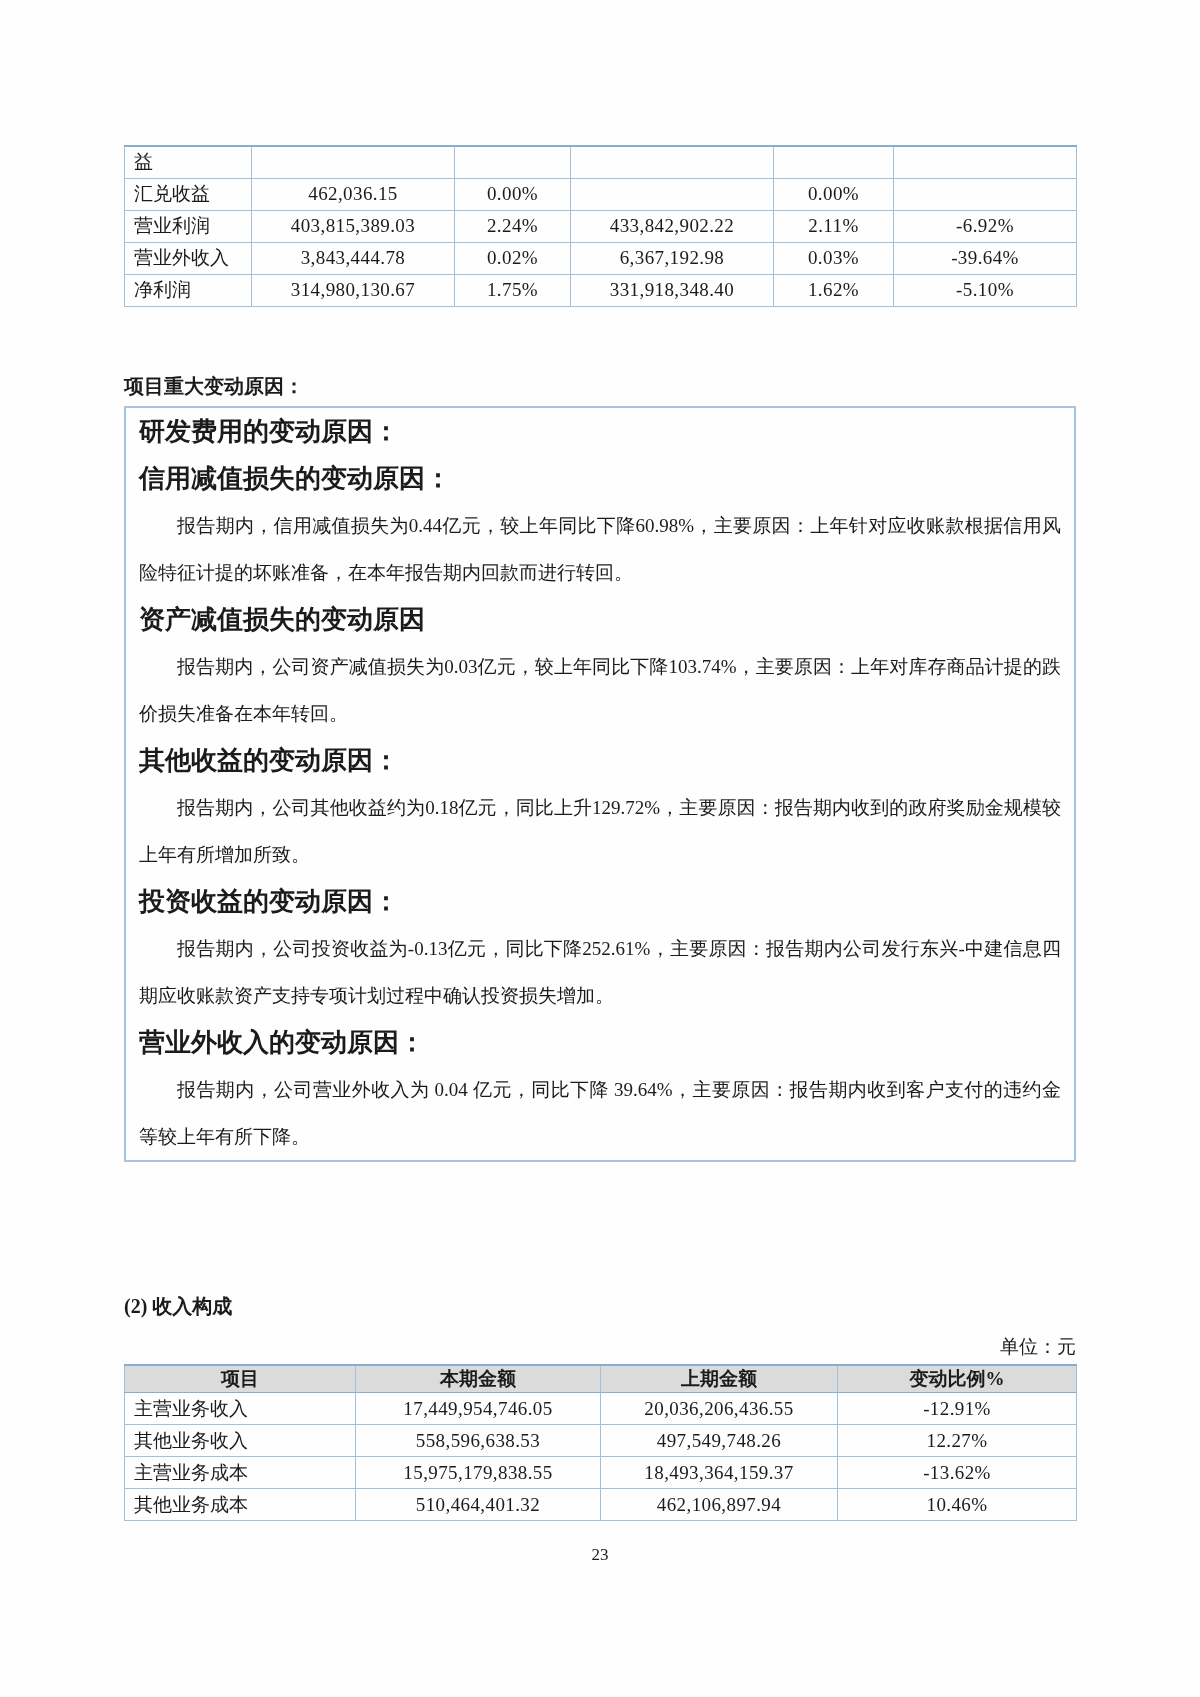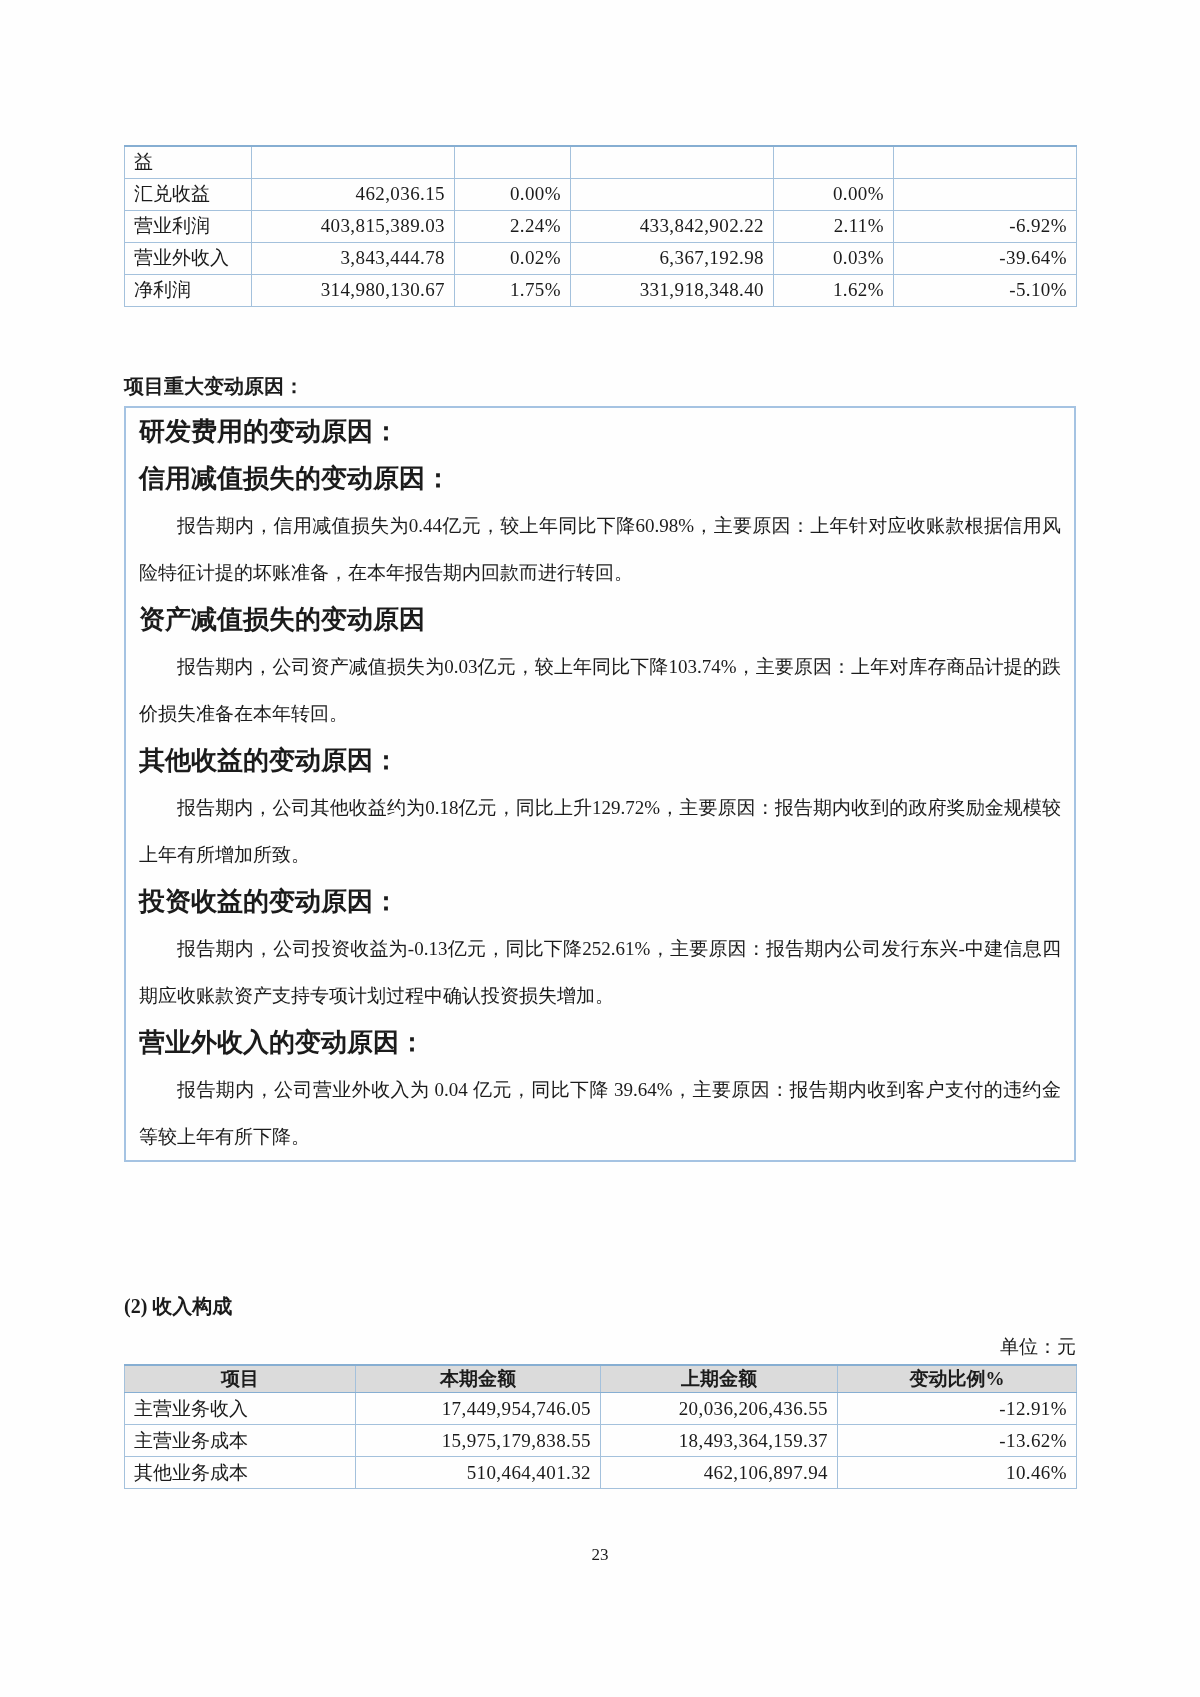--- a/index.html
+++ b/index.html
@@ -21,21 +21,21 @@
     border:1px solid #a4c1dc; overflow:hidden; white-space:nowrap;
     padding:0 9px; box-sizing:border-box;
   }
   .fin-table td { height:32px; }
   .income-table td { height:32px; }
   .income-table th {
     height:24px; background:#dbdbdb; font-weight:bold; text-align:center;
     border-bottom:1px solid #86aed2;
   }
   td.lbl { text-align:left; }
-  td.num { text-align:right; letter-spacing:0.4px; }
+  td.num { text-align:center; letter-spacing:0.4px; }
 
   
   .sec-heading {
     position:absolute; left:124px; margin:0;
     font-size:20px; font-weight:bold; line-height:28px;
   }
   .reasons-heading { top:372px; }
   .income-heading  { top:1292px; }
 
   
@@ -156,20 +156,26 @@
       </tr>
     </thead>
     <tbody>
       <tr>
         <td class="lbl">主营业务收入</td>
         <td class="num">17,449,954,746.05</td>
         <td class="num">20,036,206,436.55</td>
         <td class="num">-12.91%</td>
       </tr>
       <tr>
+        <td class="lbl">其他业务收入</td>
+        <td class="num">558,596,638.53</td>
+        <td class="num">497,549,748.26</td>
+        <td class="num">12.27%</td>
+      </tr>
+      <tr>
         <td class="lbl">主营业务成本</td>
         <td class="num">15,975,179,838.55</td>
         <td class="num">18,493,364,159.37</td>
         <td class="num">-13.62%</td>
       </tr>
       <tr>
         <td class="lbl">其他业务成本</td>
         <td class="num">510,464,401.32</td>
         <td class="num">462,106,897.94</td>
         <td class="num">10.46%</td>

